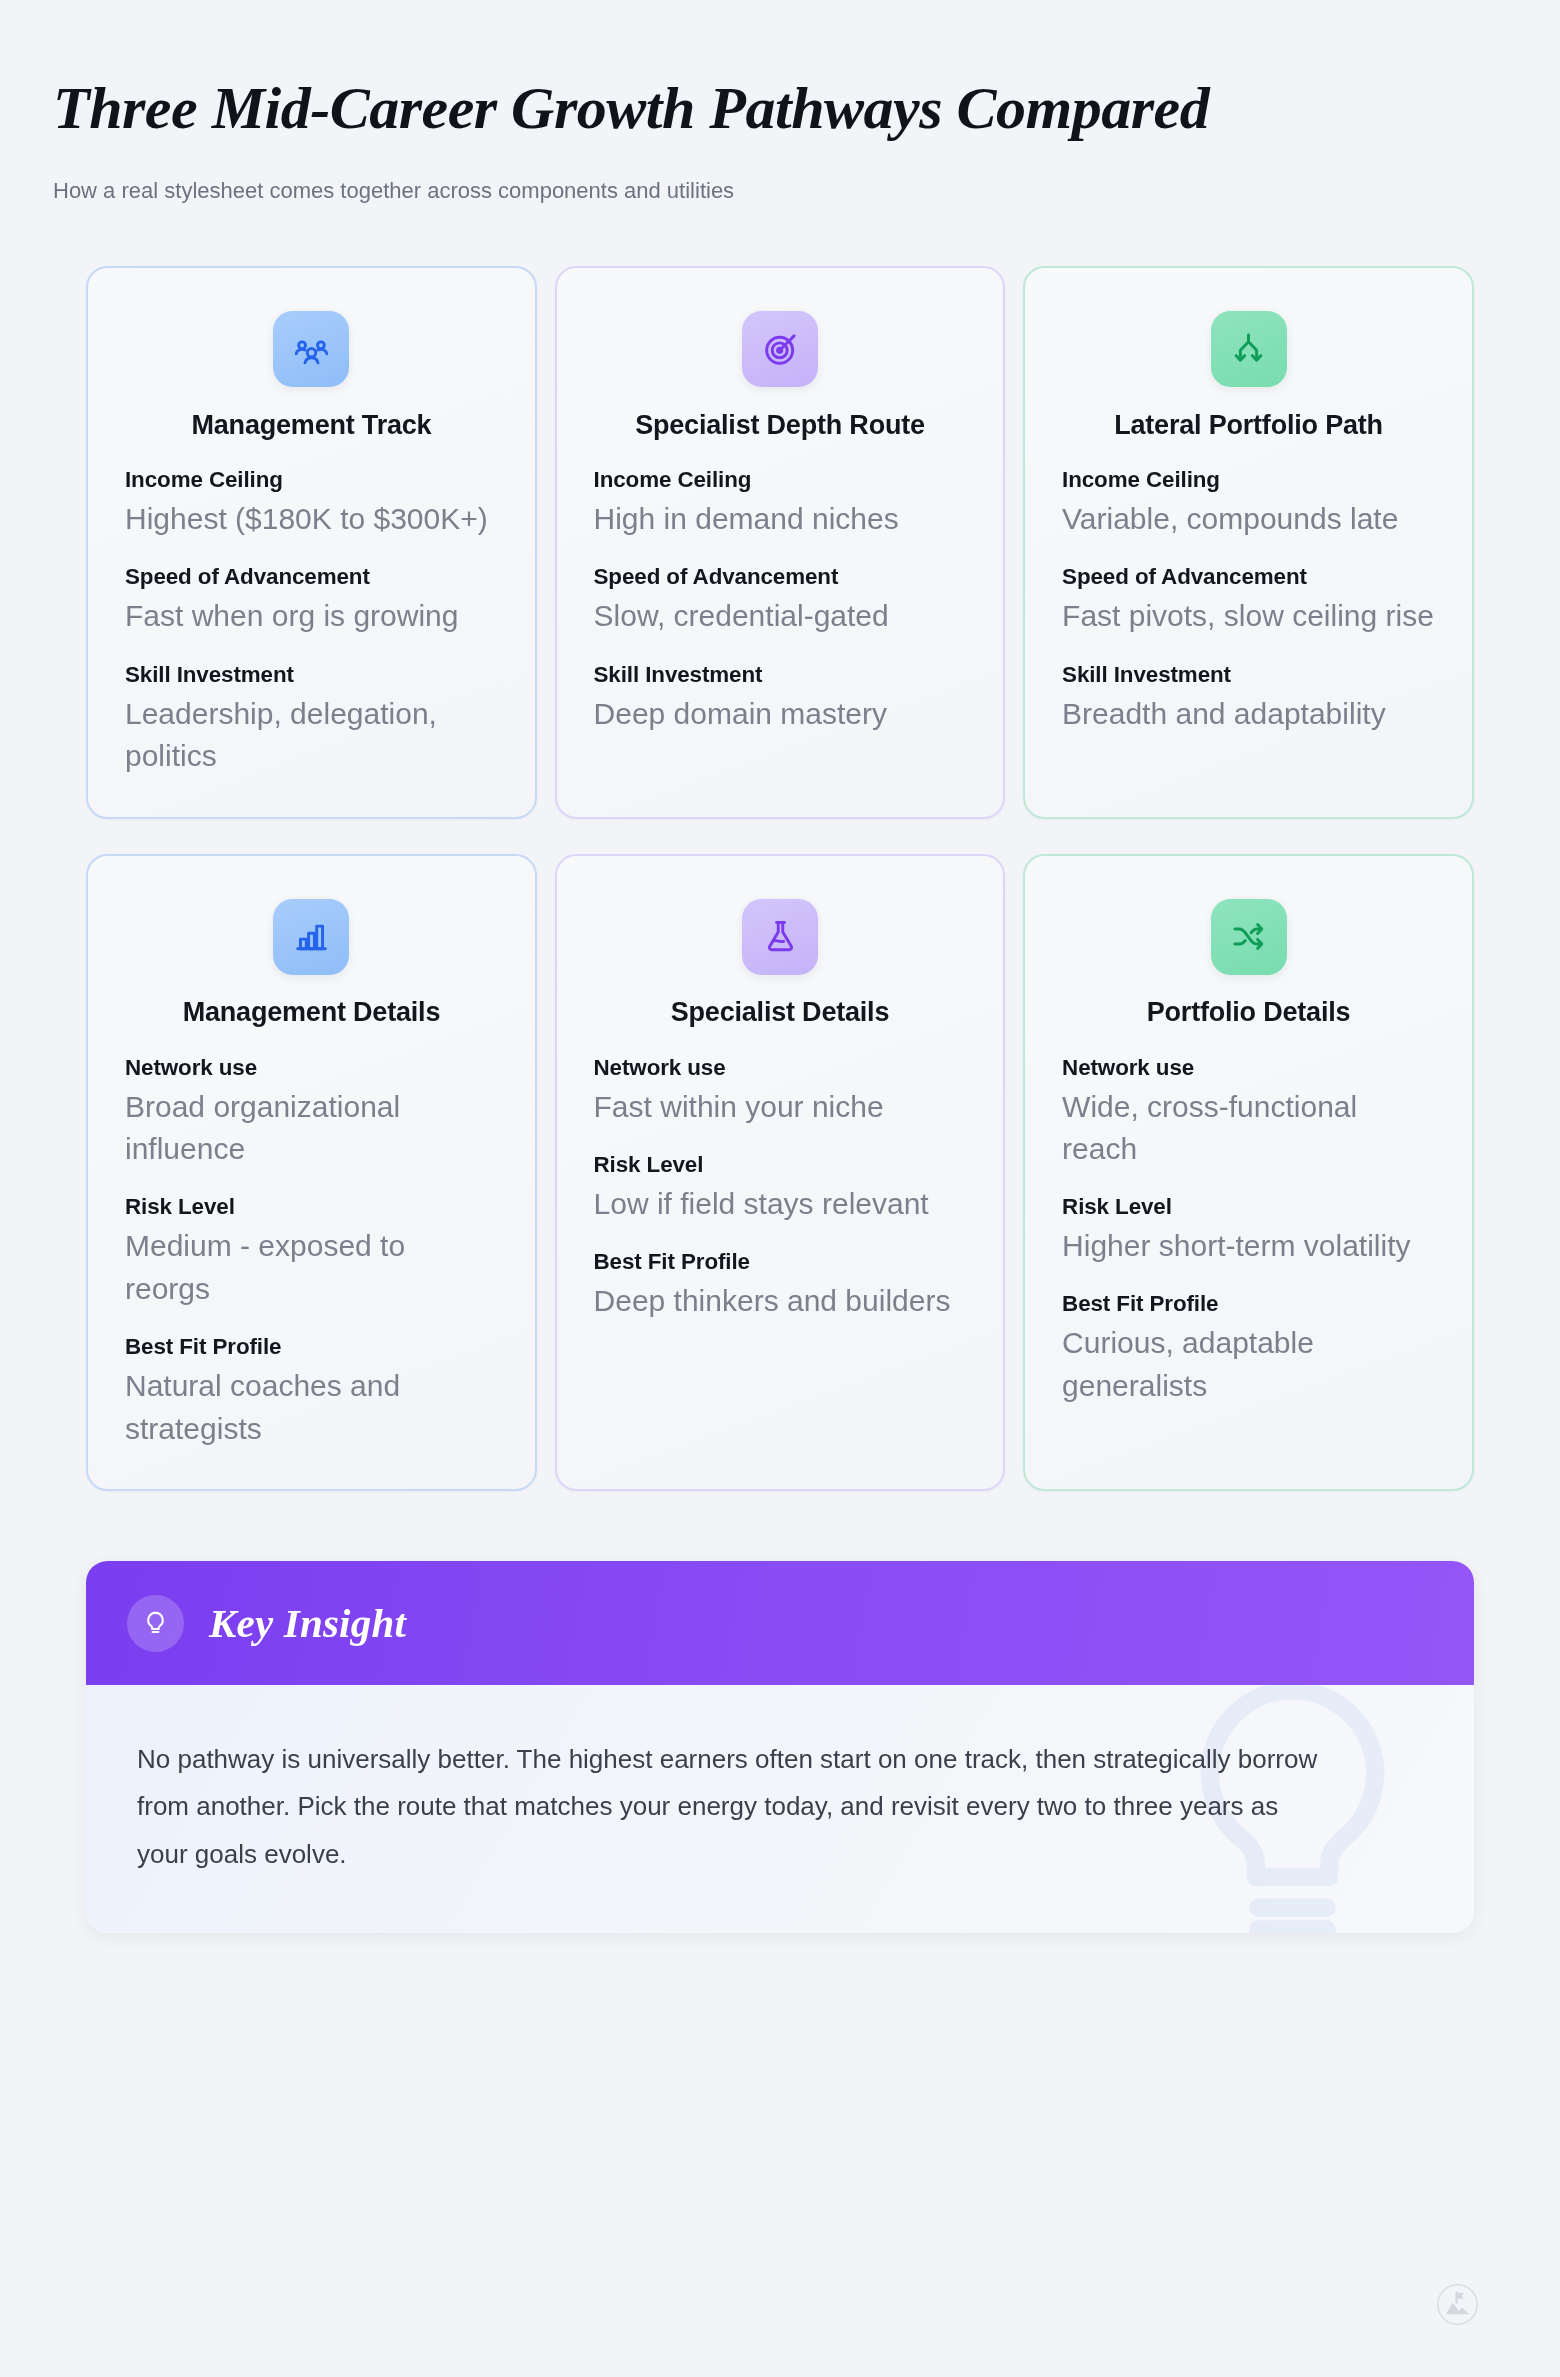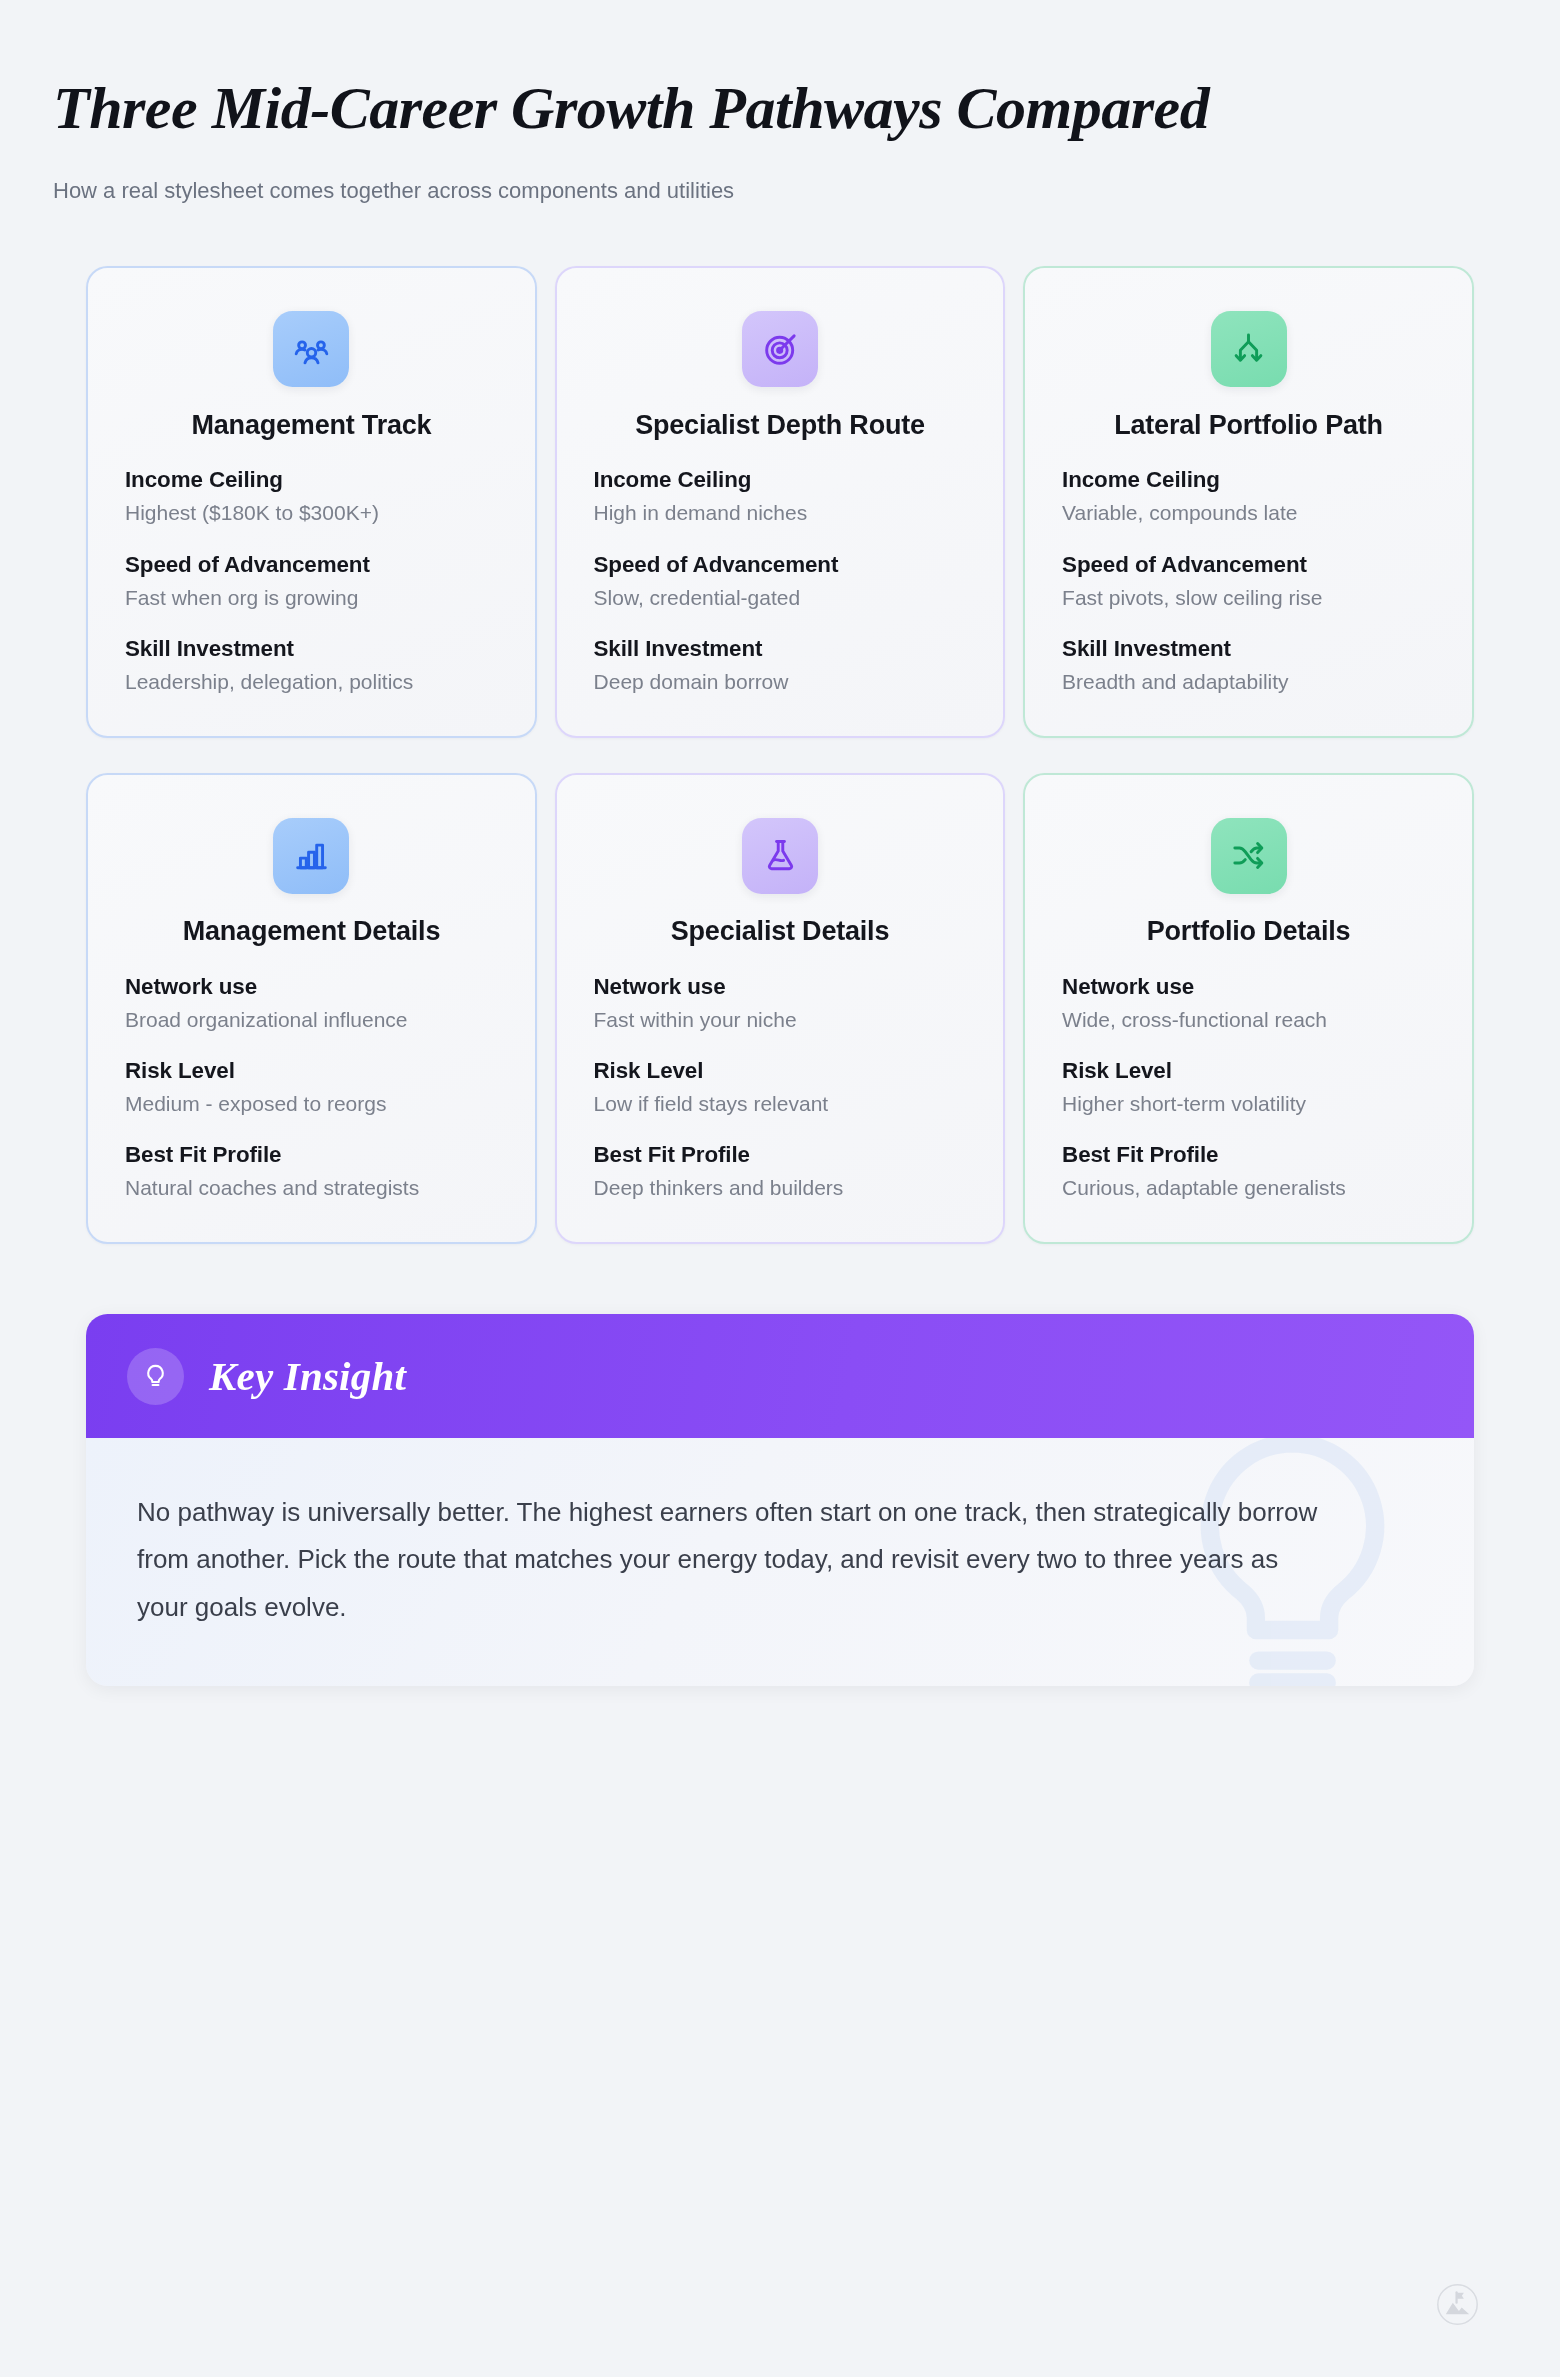--- a/index.html
+++ b/index.html
@@ -93,21 +93,21 @@
   .spec:last-child { margin-bottom: 0; }
   .spec-label {
     font-size: 22.4px;
     font-weight: 700;
     color: #14161d;
     line-height: 1.3;
     margin-bottom: 3.9px;
     letter-spacing: -0.1px;
   }
   .spec-value {
-    font-size: 21px;
+    font-size: 30px;
     font-weight: 400;
     color: #7b808c;
     line-height: 1.42;
   }
 
   
   .insight {
     margin: 70px 86px 0 86px;
     border-radius: 21.5px;
     overflow: hidden;
@@ -227,21 +227,21 @@
       <div class="spec">
         <div class="spec-label">Income Ceiling</div>
         <div class="spec-value">High in demand niches</div>
       </div>
       <div class="spec">
         <div class="spec-label">Speed of Advancement</div>
         <div class="spec-value">Slow, credential-gated</div>
       </div>
       <div class="spec">
         <div class="spec-label">Skill Investment</div>
-        <div class="spec-value">Deep domain borrow</div>
+        <div class="spec-value">Deep domain mastery</div>
       </div>
     </div>
 
     <div class="card green">
       <div class="card-icon green">
         <svg viewBox="0 0 24 24" fill="none" stroke="#0f9d58" stroke-width="1.8" stroke-linecap="round" stroke-linejoin="round">
           <path d="M12 3v4.2"></path>
           <path d="M12 7.2 7 12.4v6"></path>
           <path d="M12 7.2l5 5.2v6"></path>
           <path d="M4.4 15.8 7 18.6l2.6-2.8"></path>

